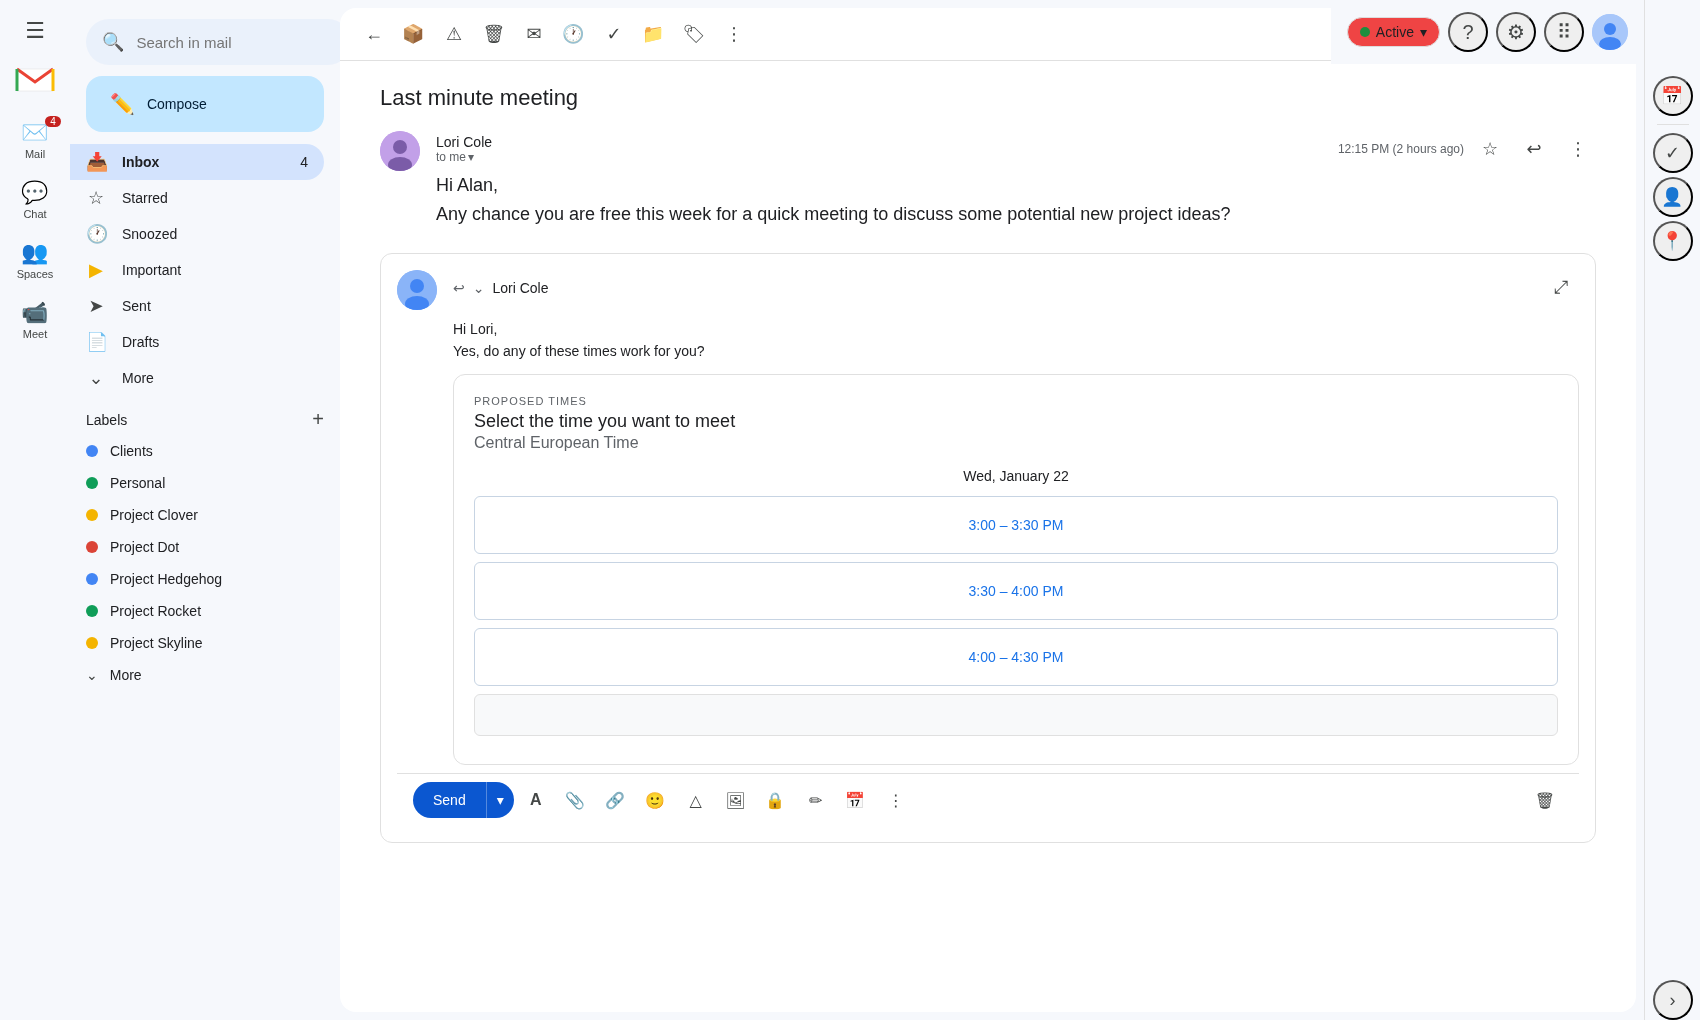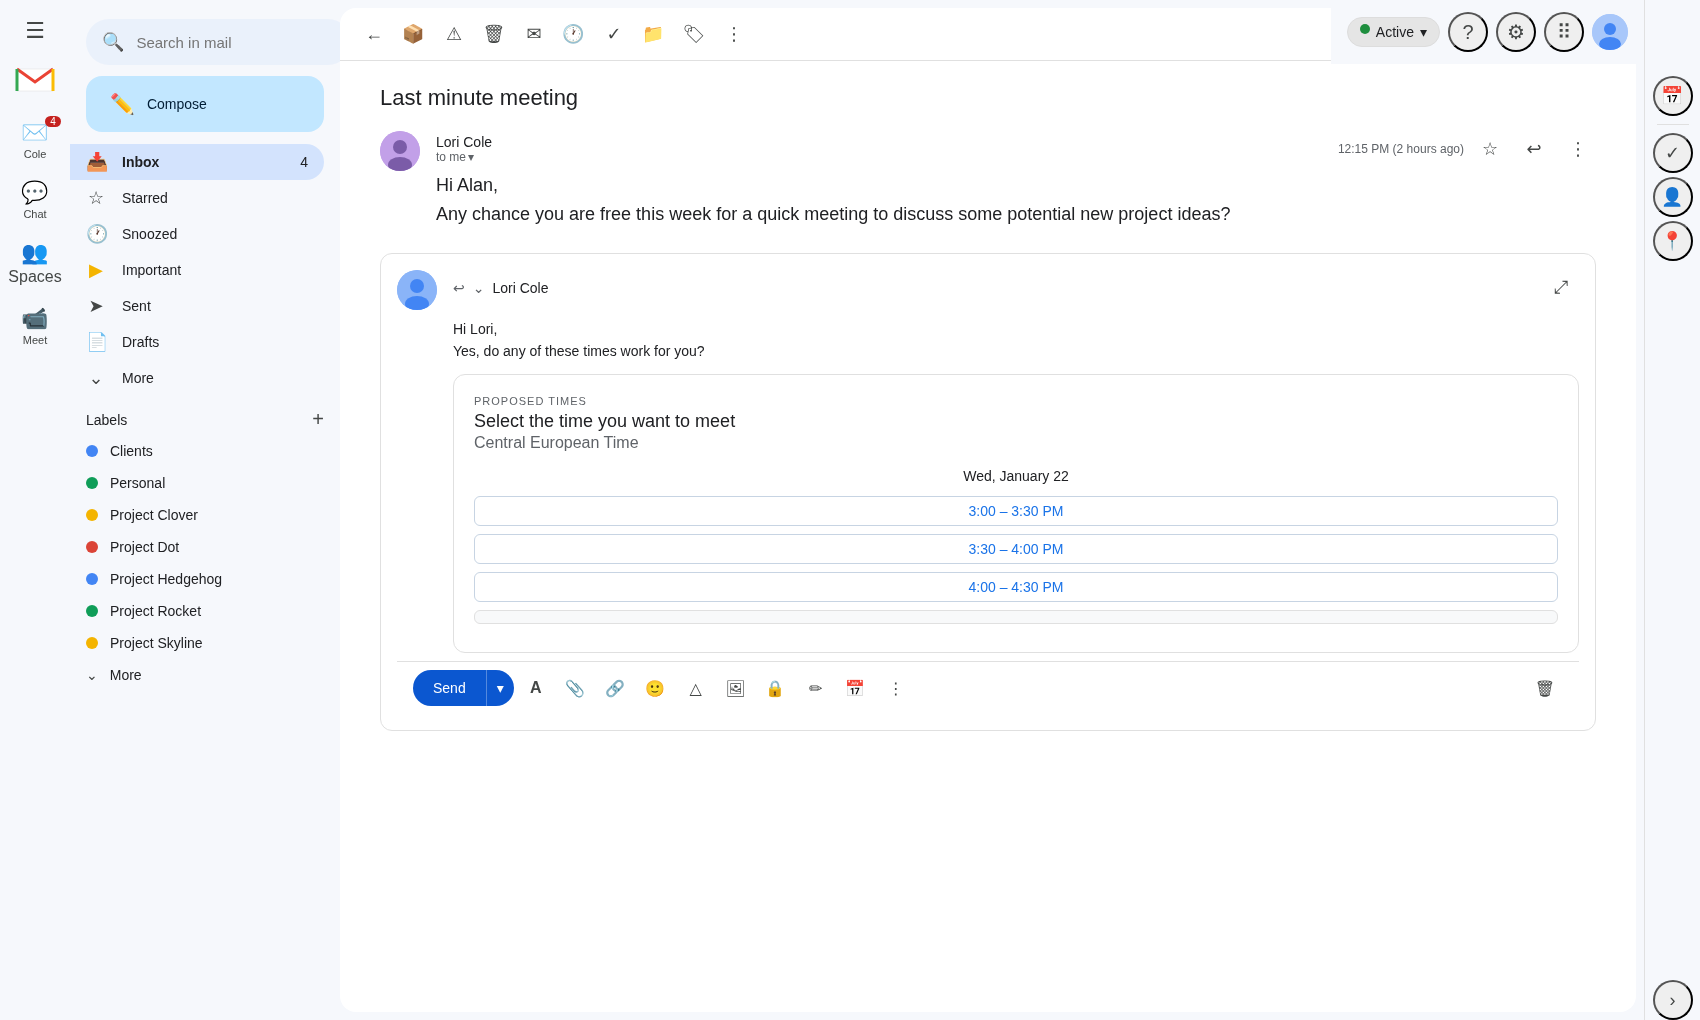--- a/index.html
+++ b/index.html
@@ -26,21 +26,21 @@
     .label-item { display: flex; align-items: center; gap: 12px; padding: 4px 16px; height: 32px; border-radius: 0 18px 18px 0; cursor: pointer; font-size: 14px; color: #202124; margin-right: 16px; }
     .label-dot { width: 12px; height: 12px; border-radius: 50%; flex-shrink: 0; }
 
     
     .main-content { flex: 1; display: flex; flex-direction: column; min-width: 0; }
 
     
     .header { display: flex; align-items: center; padding: 8px 16px; gap: 8px; background: #f6f8fc; height: 64px; }
     .search-bar { display: flex; align-items: center; background: #eaf1fb; border-radius: 24px; padding: 0 16px; flex: 1; max-width: 720px; height: 46px; gap: 12px; }
     .search-bar input { border: none; background: transparent; font-size: 16px; outline: none; flex: 1; color: #202124; }
-    .status-btn { display: flex; align-items: flex-start; gap: 6px; background: #e5e5e5; border-radius: 20px; padding: 6px 12px; border: 1px solid #ddd; cursor: pointer; font-size: 14px; font-weight: 500; }
+    .status-btn { display: flex; align-items: center; gap: 6px; background: #ef4444; border-radius: 20px; padding: 6px 12px; border: 1px solid #ddd; cursor: pointer; font-size: 14px; font-weight: 500; }
     .status-dot { width: 10px; height: 10px; border-radius: 50%; background: #1e8e3e; }
     .header-icon-btn { width: 40px; height: 40px; border-radius: 50%; display: flex; align-items: center; justify-content: center; cursor: pointer; font-size: 20px; color: #444746; }
     .avatar { width: 36px; height: 36px; border-radius: 50%; background: #a8c7fa; display: flex; align-items: center; justify-content: center; cursor: pointer; overflow: hidden; }
 
     
     .email-area { flex: 1; background: white; margin: 0; border-radius: 16px; overflow: hidden; display: flex; flex-direction: column; margin: 8px 8px 8px 0; }
 
     
     .email-toolbar { display: flex; align-items: center; padding: 8px 16px; gap: 4px; border-bottom: 1px solid #e0e0e0; }
     .toolbar-btn { width: 36px; height: 36px; border-radius: 50%; display: flex; align-items: center; justify-content: center; cursor: pointer; font-size: 18px; color: #444746; border: none; background: transparent; }
@@ -65,21 +65,21 @@
     .reply-header { display: flex; align-items: center; justify-content: space-between; margin-bottom: 12px; }
     .reply-sender { display: flex; align-items: center; gap: 8px; font-size: 14px; font-weight: 500; }
     .reply-text { font-size: 14px; color: #202124; line-height: 1.6; margin-bottom: 12px; }
 
     
     .proposed-times-card { border: 1px solid #e0e0e0; border-radius: 12px; padding: 20px; margin: 8px 0; }
     .proposed-label { font-size: 11px; font-weight: 500; color: #5f6368; letter-spacing: 1px; text-transform: uppercase; margin-bottom: 4px; }
     .proposed-title { font-size: 18px; font-weight: 400; color: #202124; margin-bottom: 2px; }
     .proposed-tz { font-size: 16px; color: #5f6368; margin-bottom: 16px; }
     .proposed-date { font-size: 14px; font-weight: 500; color: #202124; text-align: center; margin-bottom: 12px; }
-    .time-slot { border: 1px solid #c7d4e3; border-radius: 6px; padding: 6px; text-align: center; cursor: pointer; color: #1a73e8; font-size: 14px; margin-bottom: 8px; font-weight: 500; }
+    .time-slot { border: 1px solid #c7d4e3; border-radius: 6px; padding: 20px; text-align: center; cursor: pointer; color: #1a73e8; font-size: 14px; margin-bottom: 8px; font-weight: 500; }
 
     
     .compose-toolbar { display: flex; align-items: center; gap: 4px; padding: 8px 16px; border-top: 1px solid #e0e0e0; }
     .send-btn { display: flex; align-items: center; background: #0b57d0; color: white; border-radius: 20px; border: none; cursor: pointer; font-size: 14px; font-weight: 500; overflow: hidden; }
     .send-main { padding: 10px 20px; }
     .send-arrow { padding: 10px 10px; border-left: 1px solid rgba(255,255,255,0.3); }
     .compose-tool-btn { width: 36px; height: 36px; border-radius: 50%; display: flex; align-items: center; justify-content: center; cursor: pointer; font-size: 16px; color: #444746; border: none; background: transparent; }
 
     
     .right-panel { width: 56px; background: #f6f8fc; display: flex; flex-direction: column; align-items: center; padding-top: 8px; gap: 4px; border-left: 1px solid #e0e0e0; flex-shrink: 0; }
@@ -103,32 +103,32 @@
         <path d="M2 4h36v22H2z" fill="#fff" stroke="#ddd" stroke-width="0.5"></path>
         <path d="M2 4l18 13L38 4" fill="none" stroke="#ea4335" stroke-width="3"></path>
         <path d="M2 4v22" fill="none" stroke="#34a853" stroke-width="3"></path>
         <path d="M38 4v22" fill="none" stroke="#fbbc04" stroke-width="3"></path>
         <path d="M2 4l18 13 18-13" fill="none" stroke="#4285f4" stroke-width="0"></path>
       </svg>
     </div>
 
     <div class="left-icon-item relative" style="position:relative;">
       <span style="font-size:22px;">✉️</span>
-      <span style="font-size:11px;color:#444746;">Cole</span>
+      <span style="font-size:11px;color:#444746;">Mail</span>
       <span style="position:absolute;top:4px;right:4px;background:#c5221f;color:white;border-radius:10px;font-size:10px;padding:0 5px;min-width:16px;text-align:center;">4</span>
     </div>
 
     <div class="left-icon-item">
       <span style="font-size:22px;">💬</span>
       <span style="font-size:11px;color:#444746;">Chat</span>
     </div>
 
     <div class="left-icon-item">
       <span style="font-size:22px;">👥</span>
-      <span style="font-size:16px;color:#444746;">Spaces</span>
+      <span style="font-size:11px;color:#444746;">Spaces</span>
     </div>
 
     <div class="left-icon-item">
       <span style="font-size:22px;">📹</span>
       <span style="font-size:11px;color:#444746;">Meet</span>
     </div>
   </div>
 
   <div class="sidebar">
 

